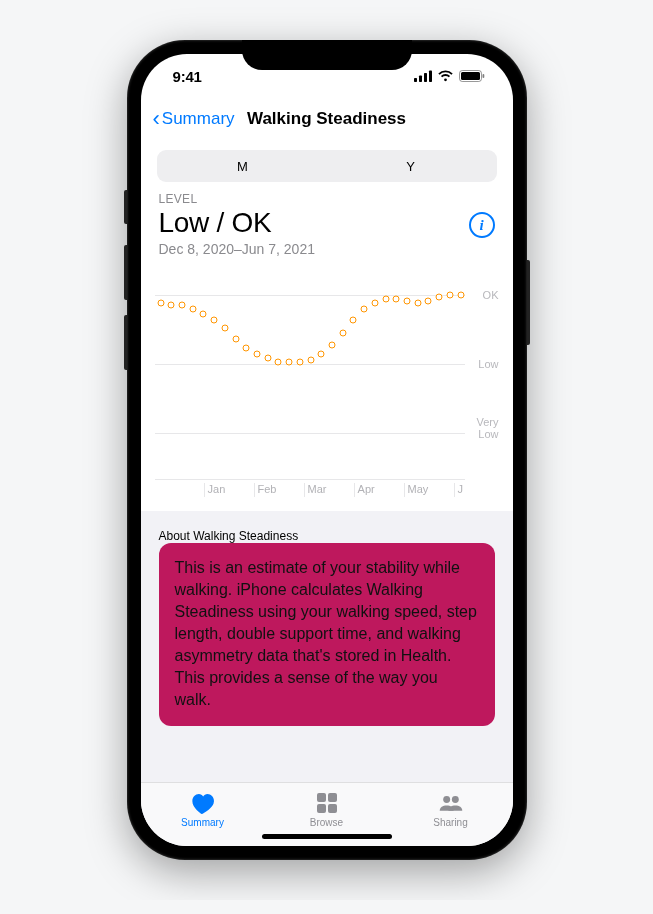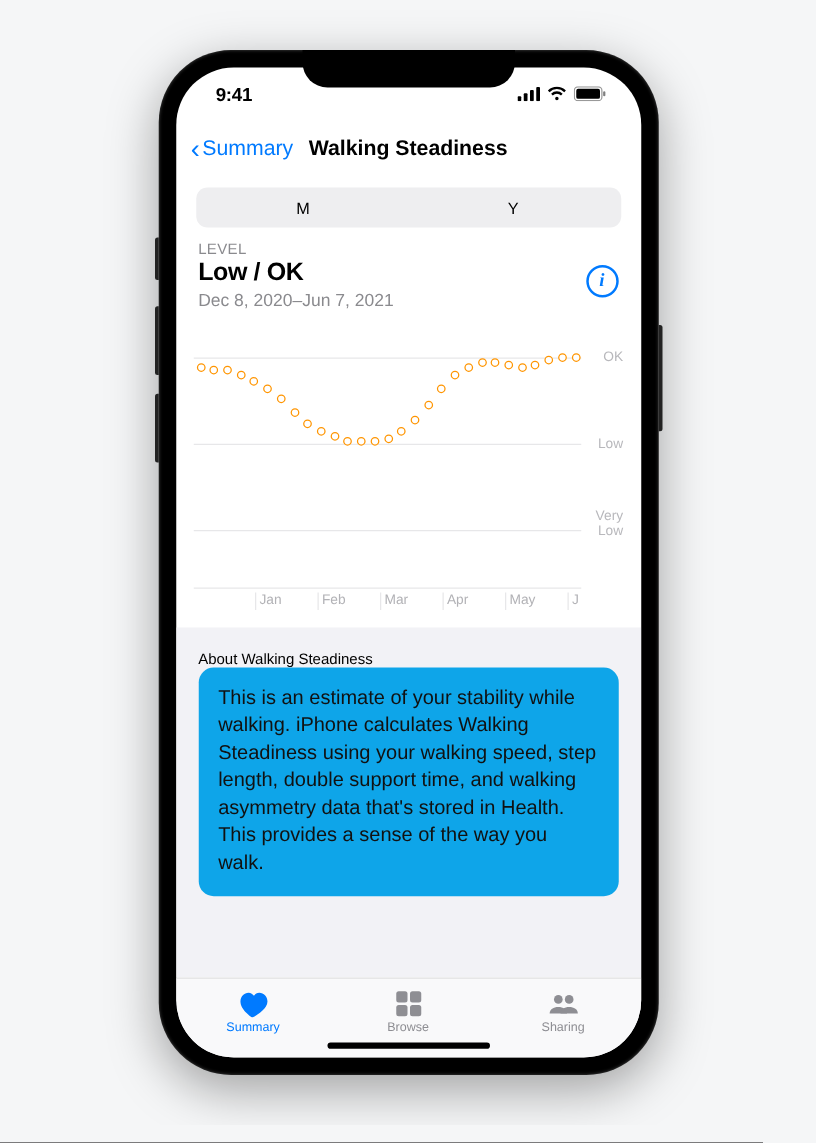--- a/index.html
+++ b/index.html
@@ -108,21 +108,21 @@
     font-weight: 600;
     box-shadow: 0 1px 3px rgba(0,0,0,0.15);
   }
   .level-block {
     display: flex;
     justify-content: space-between;
     align-items: flex-start;
     padding: 0 4px;
   }
   .level-label { font-size: 12px; color: #8a8a8e; letter-spacing: 0.3px; font-weight:500; }
-  .level-value { font-size: 20px; font-weight: 700; letter-spacing: -0.3px; margin-top:1px;}
+  .level-value { font-size: 28px; font-weight: 400; letter-spacing: -0.3px; margin-top:1px;}
   .level-range { font-size: 14px; color: #8a8a8e; margin-top:2px;}
   .info-btn {
     width: 26px; height: 26px; border: 2px solid #007aff; border-radius: 50%;
     color: #007aff; display:flex; align-items:center; justify-content:center;
     font-family: Georgia, serif; font-style: italic; font-weight: 700; font-size:15px; margin-top:20px;
   }
   .chart-area {
     position: relative;
     height: 230px;
     margin-top: 10px;
@@ -135,21 +135,21 @@
   .dots-layer { position:absolute; left:0; right:38px; top:0; bottom:18px; }
   .dot { position:absolute; width:7px; height:7px; border:1.8px solid #ff9500; background:#fff; border-radius:50%; transform:translate(-50%,-50%); }
   .about-section {
     background: #f2f2f6;
     margin: 14px -14px 0 -14px;
     padding: 18px 18px 0 18px;
     flex:1;
   }
   .about-title { font-size: 12px; font-weight: 400; }
   .about-card {
-    background:#0ea5e9; border-radius: 12px; padding: 14px 16px;
+    background:#be185d; border-radius: 12px; padding: 14px 16px;
     font-size: 16px; line-height: 1.38; color:#111;
   }
   .tab-bar {
     height: 64px;
     background: #f9f9fa;
     border-top: 1px solid rgba(0,0,0,0.1);
     display:flex;
     padding-bottom: 10px;
   }
   .tab-item { flex:1; display:flex; flex-direction:column; align-items:center; justify-content:center; gap:3px; }

